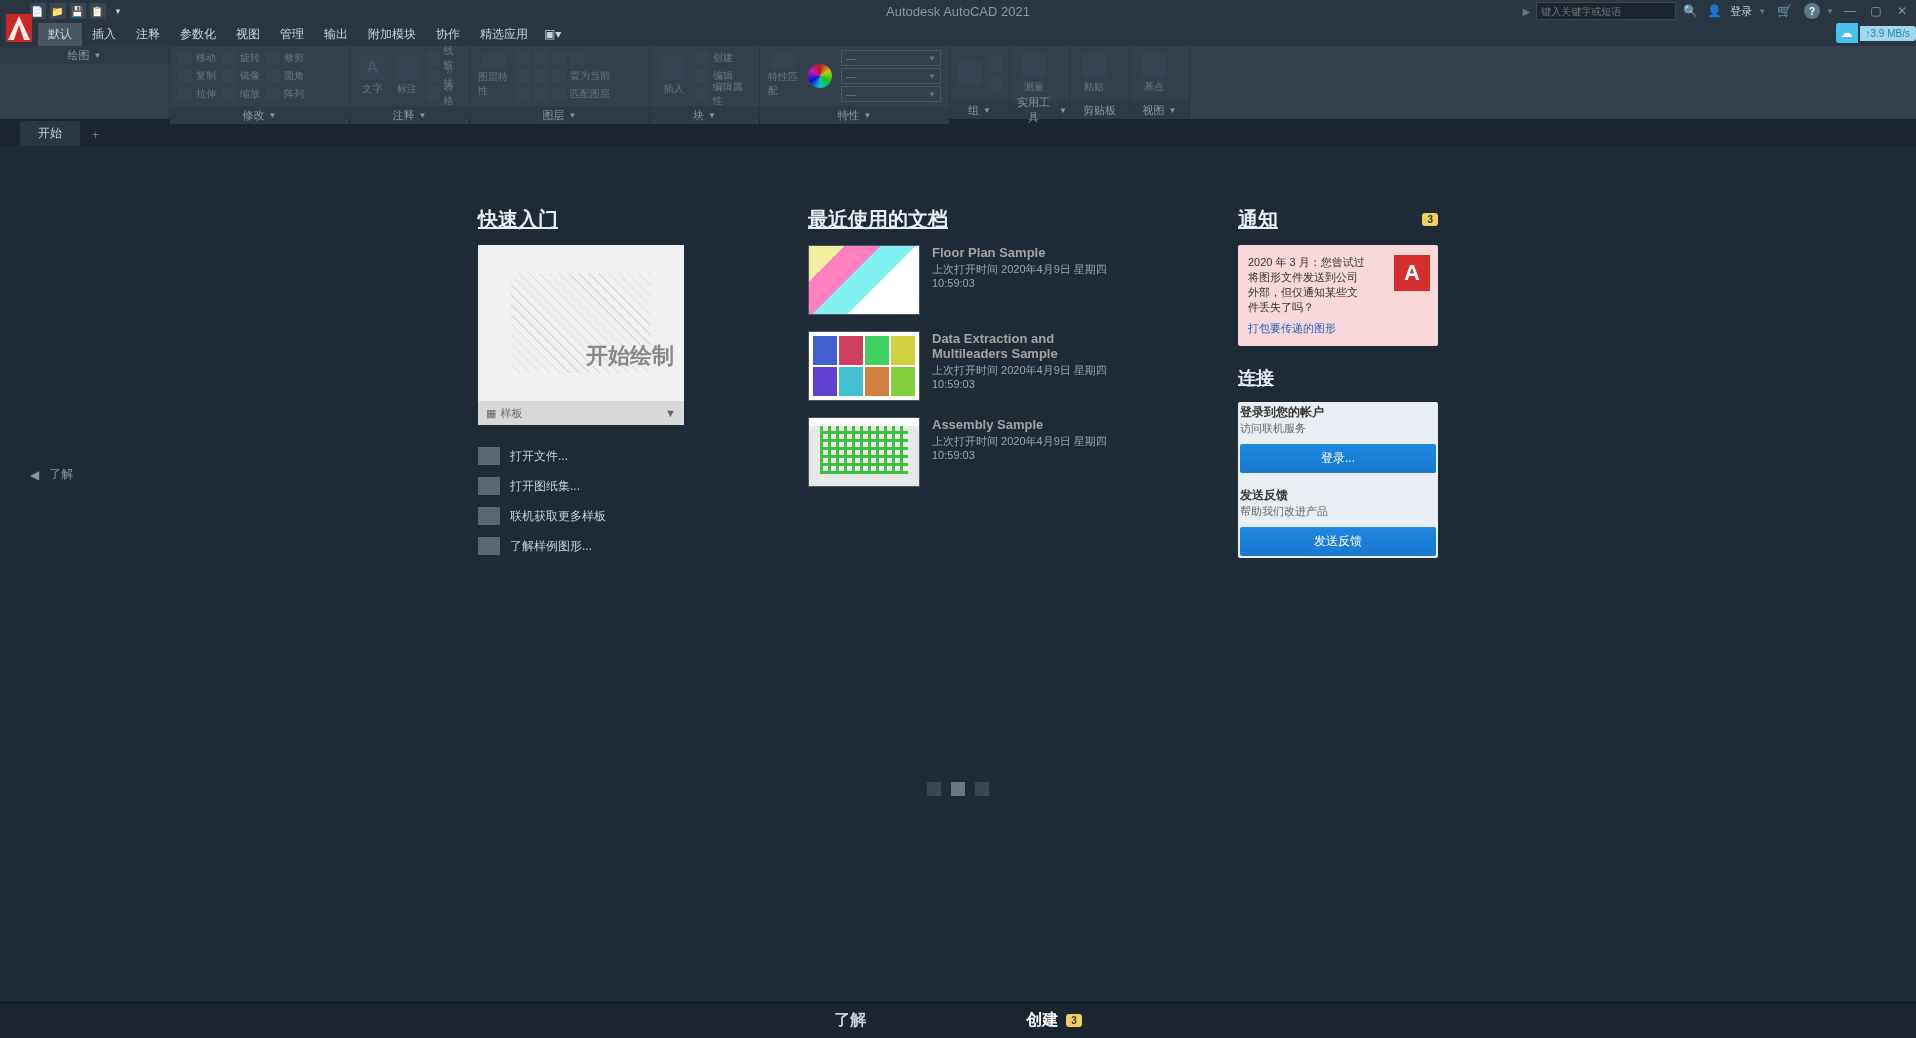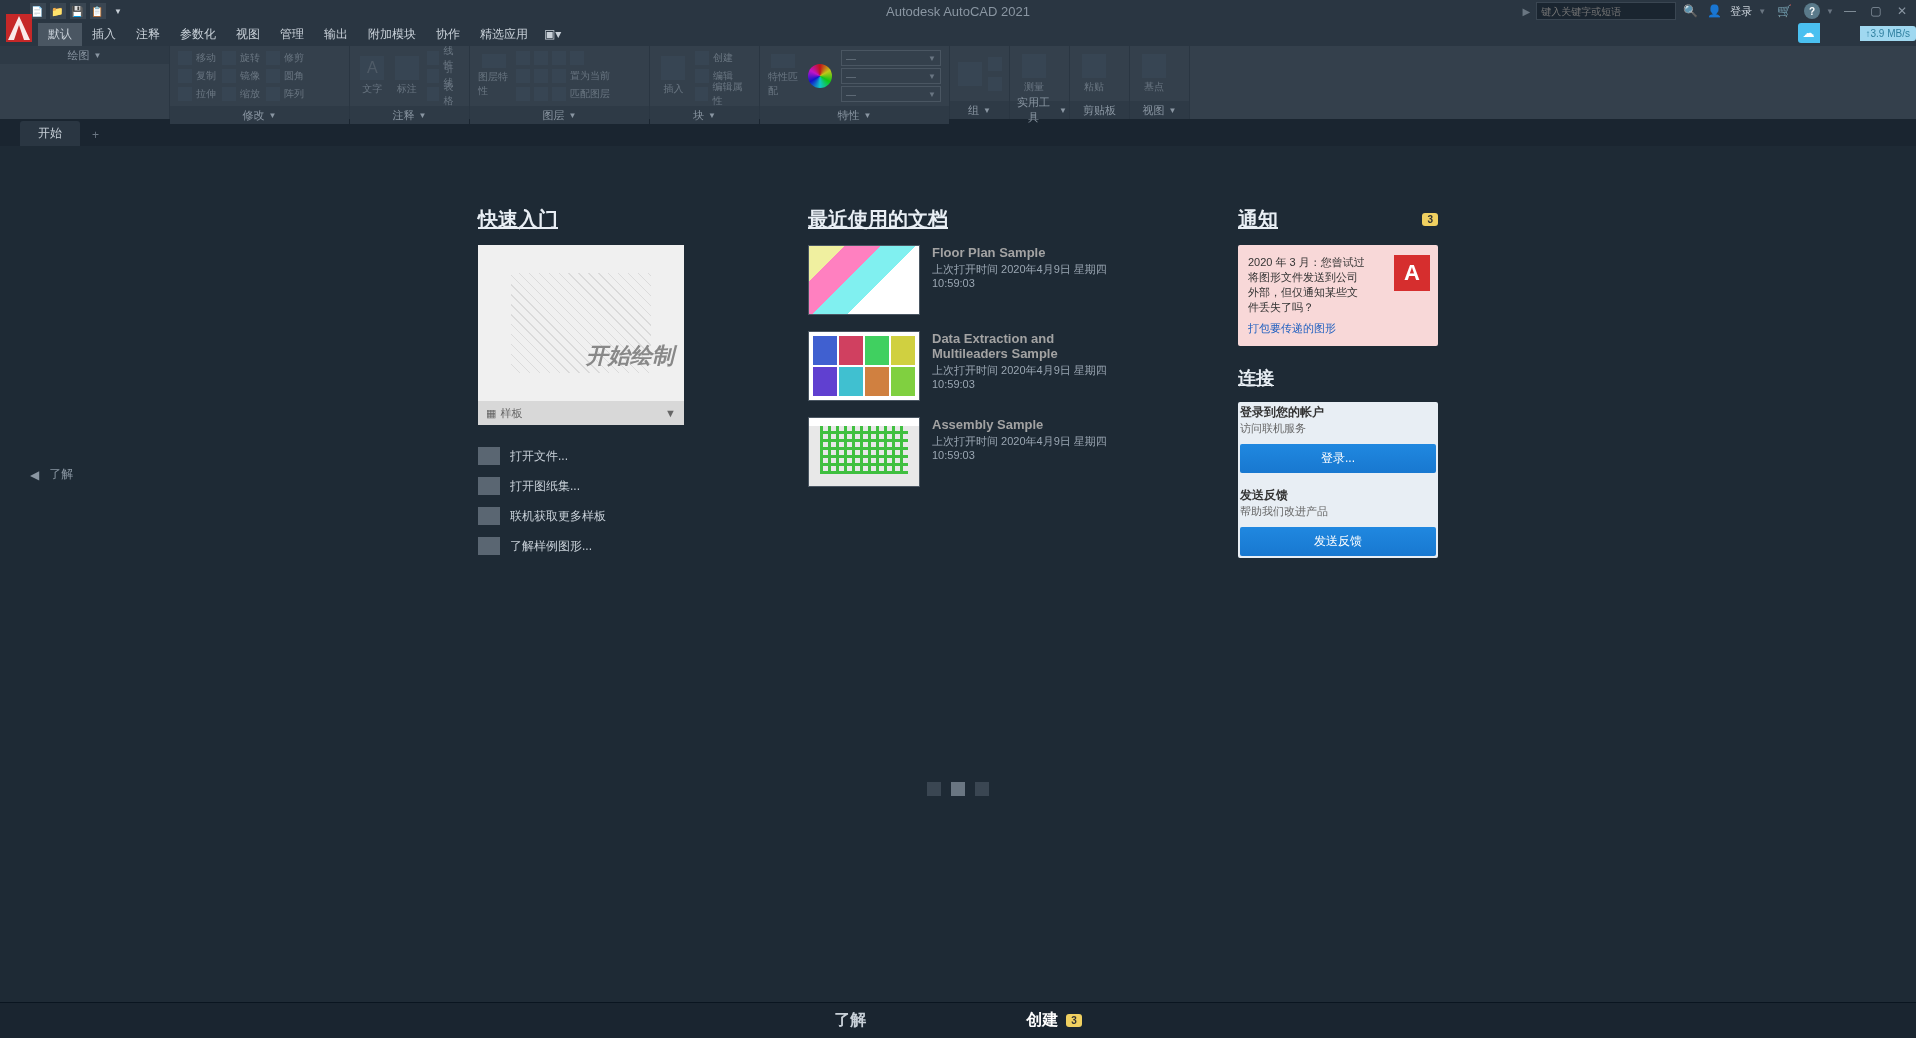--- a/index.html
+++ b/index.html
@@ -17,21 +17,21 @@
 .win-btn { width: 20px; height: 16px; color: #8a96a2; cursor: pointer; display: flex; align-items: center; justify-content: center; }
 
 
 .menubar { background: #2a3642; height: 24px; display: flex; align-items: center; padding-left: 38px; position: relative; }
 .logo-a { position: absolute; left: 6px; top: -8px; width: 26px; height: 28px; z-index: 10; background: #c62828; display: flex; align-items: center; justify-content: center; }
 .logo-a svg { width: 100%; height: 100%; }
 .menu-item { padding: 3px 10px; color: #c8d0d8; cursor: pointer; font-size: 12px; }
 .menu-item.active { background: #4a5662; }
 .speed-badge { position: absolute; right: 0; top: 0; display: flex; gap: 2px; align-items: center; height: 22px;}
 .cloud-badge { background: #4ac0f0; color: #fff; width: 22px; height: 20px; border-radius: 3px 0 0 3px; display:flex;align-items:center;justify-content:center; }
-.speed-text { background: #a0d8f0; color: #3080a0; padding: 2px 6px; font-size: 10px; border-radius: 0 3px 3px 0; margin-left: 38px;}
+.speed-text { background: #a0d8f0; color: #3080a0; padding: 2px 6px; font-size: 10px; border-radius: 0 3px 3px 0;}
 
 
 .ribbon { background: #34404c; height: 74px; display: flex; border-bottom: 1px solid #1a2530; }
 .ribbon-panel { border-right: 1px solid #2a3642; display: flex; flex-direction: column; }
 .panel-body { flex: 1; display: flex; align-items: center; padding: 4px 8px; gap: 6px; }
 .panel-label { text-align: center; font-size: 11px; color: #8a96a2; padding: 2px; background: #2e3a46; height: 18px; display: flex; align-items: center; justify-content: center; gap: 4px; }
 .drop-arrow { font-size: 8px; }
 .rbtn { width: 32px; height: 44px; display: flex; flex-direction: column; align-items: center; justify-content: center; color: #6a7682; gap: 2px; cursor: pointer; }
 .rbtn-icon { width: 24px; height: 24px; background: #3a4a5a; opacity: 0.5; }
 .rbtn-text { font-size: 10px; }
@@ -43,21 +43,21 @@
 .doc-tabs { background: #1a2530; height: 26px; display: flex; align-items: flex-end; padding-left: 20px; }
 .doc-tab { background: #2a3642; padding: 4px 18px; font-size: 12px; border-radius: 3px 3px 0 0; margin-right: 2px; cursor: pointer; }
 .add-tab { padding: 4px 10px; color: #6a7682; cursor: pointer; }
 
 
 .start-content { height: 850px; position: relative; display: flex; padding: 60px 0 0 0; justify-content: center; gap: 120px; }
 .learn-side { position: absolute; left: 30px; top: 320px; display: flex; align-items: center; gap: 10px; color: #8a96a2; cursor: pointer; }
 .column { width: 380px; }
 .col-title { font-size: 20px; font-weight: bold; color: #e8eef4; margin-bottom: 12px; text-decoration: underline; }
 
-.start-tile { background: #f0f0f0; width: 206px; height: 156px; position: relative; cursor: pointer; display: flex; align-items: center; justify-content: center; font-style: italic; }
+.start-tile { background: #f0f0f0; width: 206px; height: 156px; position: relative; cursor: pointer; display: flex; align-items: center; justify-content: center; }
 .start-tile-label { position: absolute; right: 10px; bottom: 30px; font-size: 22px; color: #888; font-weight: bold; }
 .template-bar { background: #d8d8d8; width: 206px; height: 24px; display: flex; align-items: center; padding: 0 8px; color: #666; font-size: 11px; justify-content: space-between; cursor: pointer; }
 
 .start-links { margin-top: 16px; }
 .start-link { display: flex; align-items: center; gap: 10px; padding: 6px 0; color: #c8d0d8; cursor: pointer; }
 .link-icon { width: 22px; height: 18px; background: #5a6672; }
 
 .recent-list { display: flex; flex-direction: column; gap: 16px; }
 .recent-item { display: flex; gap: 12px; cursor: pointer; }
 .recent-thumb { width: 112px; height: 70px; background: #fff; border: 1px solid #4a5662; flex-shrink: 0; overflow: hidden; }

